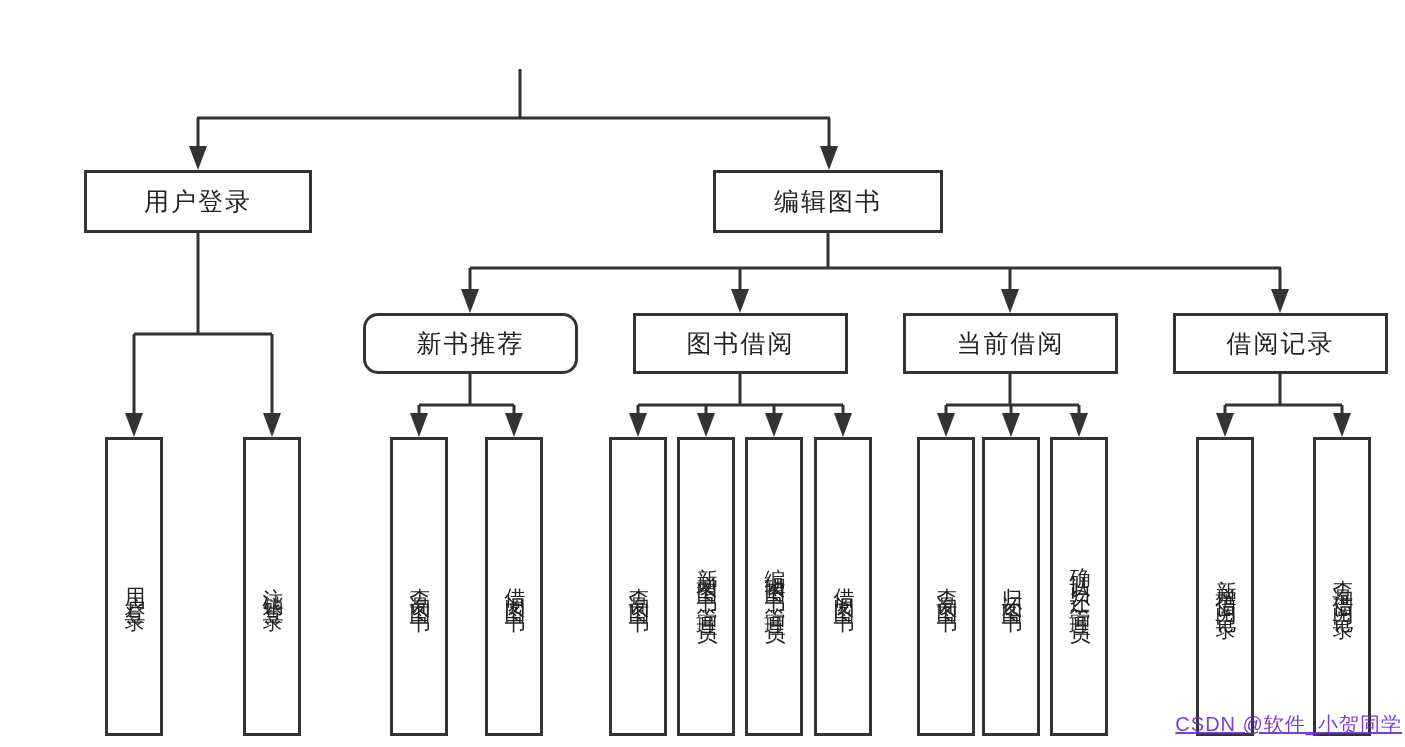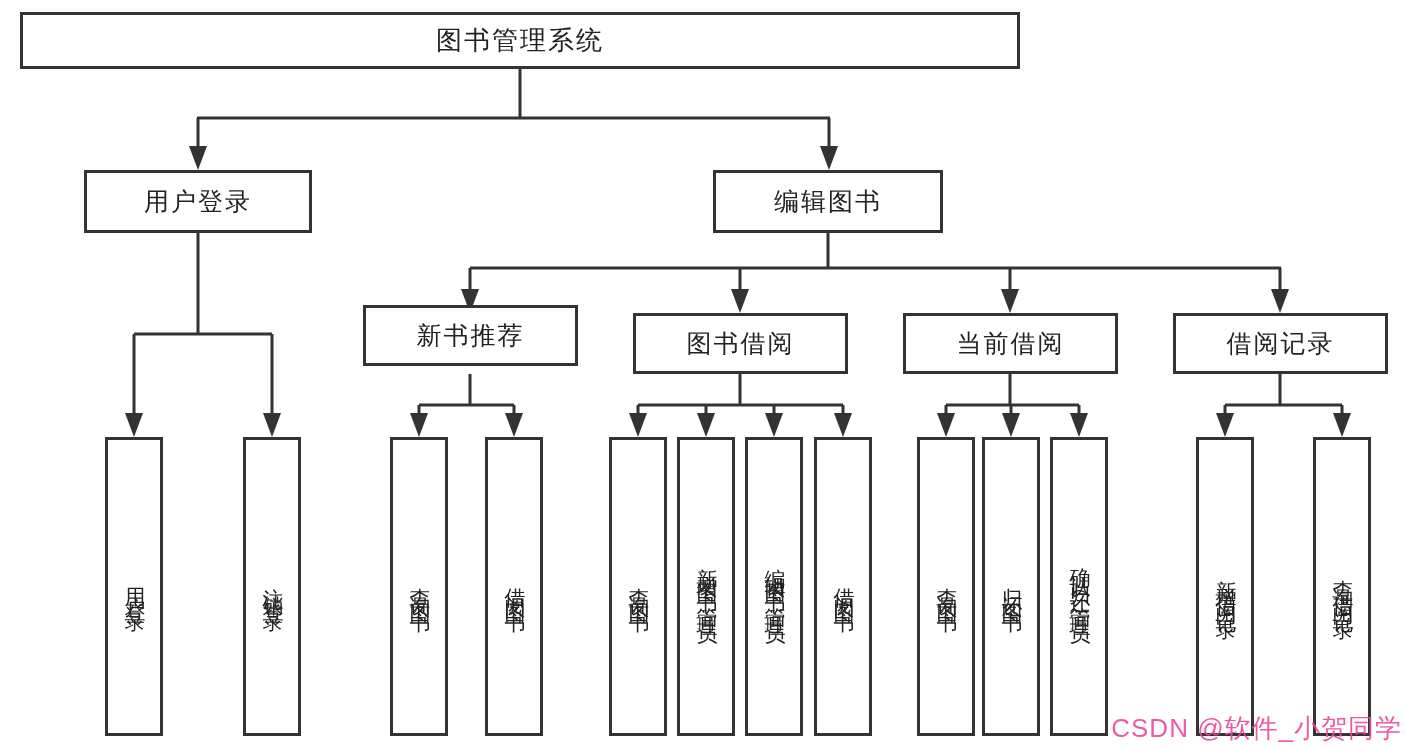--- a/index.html
+++ b/index.html
@@ -51,26 +51,27 @@
     text-align: center;
     font-size: 21px;
     line-height: 50px;
     letter-spacing: 8px;
     color: #222222;
   }
   .watermark {
     position: absolute;
     right: 3px;
     top: 711px;
-    font-size: 26px;
+    font-size: 20px;
     letter-spacing: 1px;
-    color: #ec4899;
+    color: #6d28d9;
     opacity: 0.9;
     z-index: 5;
     white-space: nowrap;
+    text-decoration: underline;
   }
   .edge-line {
     stroke: #333333;
     stroke-width: 3;
     fill: none;
   }
   .arrowhead {
     fill: #333333;
     stroke: none;
   }
@@ -116,26 +117,25 @@
       <polygon class="arrowhead" points="1002,413 1020,413 1011,437"></polygon>
       <polygon class="arrowhead" points="1070,413 1088,413 1079,437"></polygon>
     </g>
     <g>
       <path class="edge-line" d="M1280 374 L1280 405 M1225 405 L1342 405 M1225 405 L1225 417 M1342 405 L1342 417"></path>
       <polygon class="arrowhead" points="1216,413 1234,413 1225,437"></polygon>
       <polygon class="arrowhead" points="1333,413 1351,413 1342,437"></polygon>
     </g>
   </svg>
 
-  <div class="box-h box-root" style="left:20px; top:12px; width:1000px; height:57px;">图书管理系统</div>
 
   <div class="box-h" style="left:84px; top:170px; width:228px; height:63px;">用户登录</div>
   <div class="box-h" style="left:713px; top:170px; width:230px; height:63px;">编辑图书</div>
 
-  <div class="box-h" style="left:363px; top:305px; width:215px; height:61px;">新书推荐</div>
+  <div class="box-h" style="left:363px; top:313px; width:215px; height:61px;border-radius:15px;">新书推荐</div>
   <div class="box-h" style="left:903px; top:313px; width:215px; height:61px;">当前借阅</div>
   <div class="box-h" style="left:633px; top:313px; width:215px; height:61px;">图书借阅</div>
   <div class="box-h" style="left:1173px; top:313px; width:215px; height:61px;">借阅记录</div>
 
   <div class="box-v" style="left:105px;">用户登录</div>
   <div class="box-v" style="left:243px;">注销登录</div>
 
   <div class="box-v" style="left:390px;">查询图书</div>
   <div class="box-v" style="left:485px;">借阅图书</div>
 

